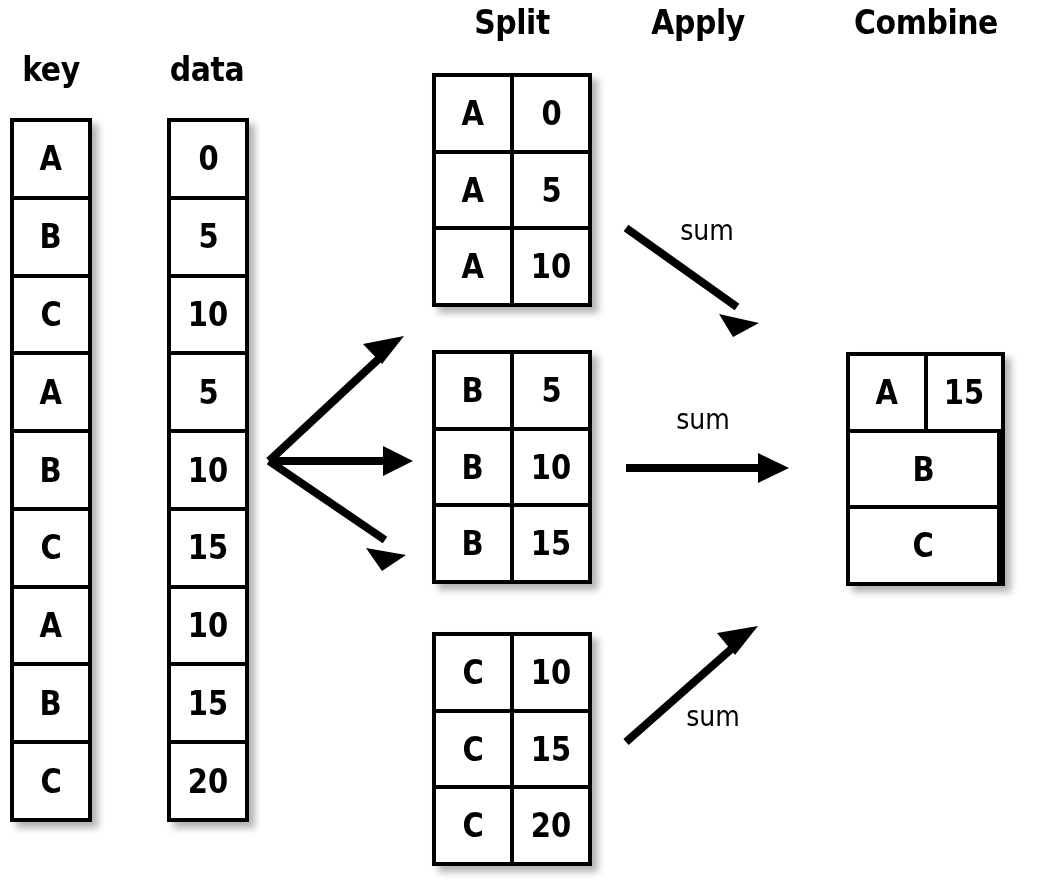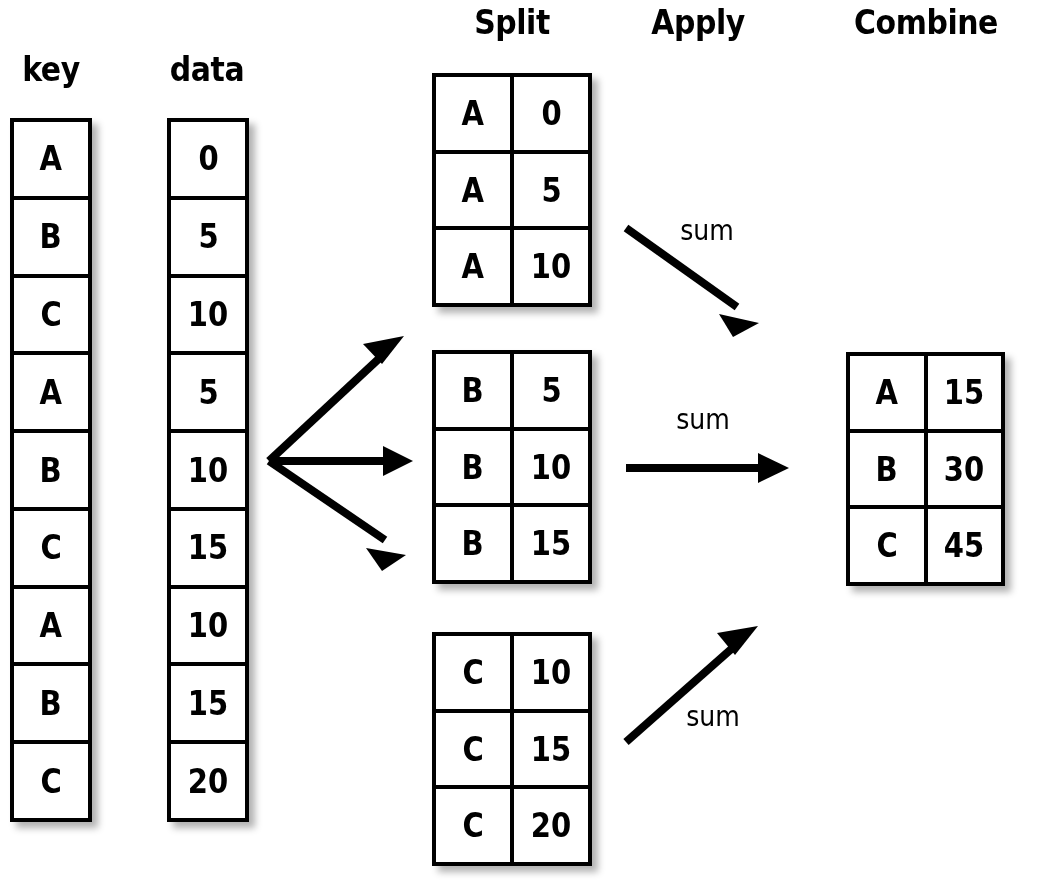--- a/index.html
+++ b/index.html
@@ -293,30 +293,24 @@
           <span>A</span>
         </div>
         <div class="tcell">
           <span>15</span>
         </div>
       </div>
       <div class="trow">
         <div class="tcell sep">
           <span>B</span>
         </div>
-        <div class="tcell">
-          <span>30</span>
-        </div>
-      </div>
-      <div class="trow">
-        <div class="tcell sep">
-          <span>C</span>
-        </div>
-        <div class="tcell">
-          <span>45</span>
+      </div>
+      <div class="trow">
+        <div class="tcell sep">
+          <span>C</span>
         </div>
       </div>
     </div>
 
   <svg id="arrows" viewBox="0 0 1038 896" xmlns="http://www.w3.org/2000/svg">
 
     <g>
       <line x1="269" y1="461" x2="385" y2="353" stroke="#000" stroke-width="8"></line>
       <polygon points="404,336 363,344 382,364" fill="#000"></polygon>
     </g>

